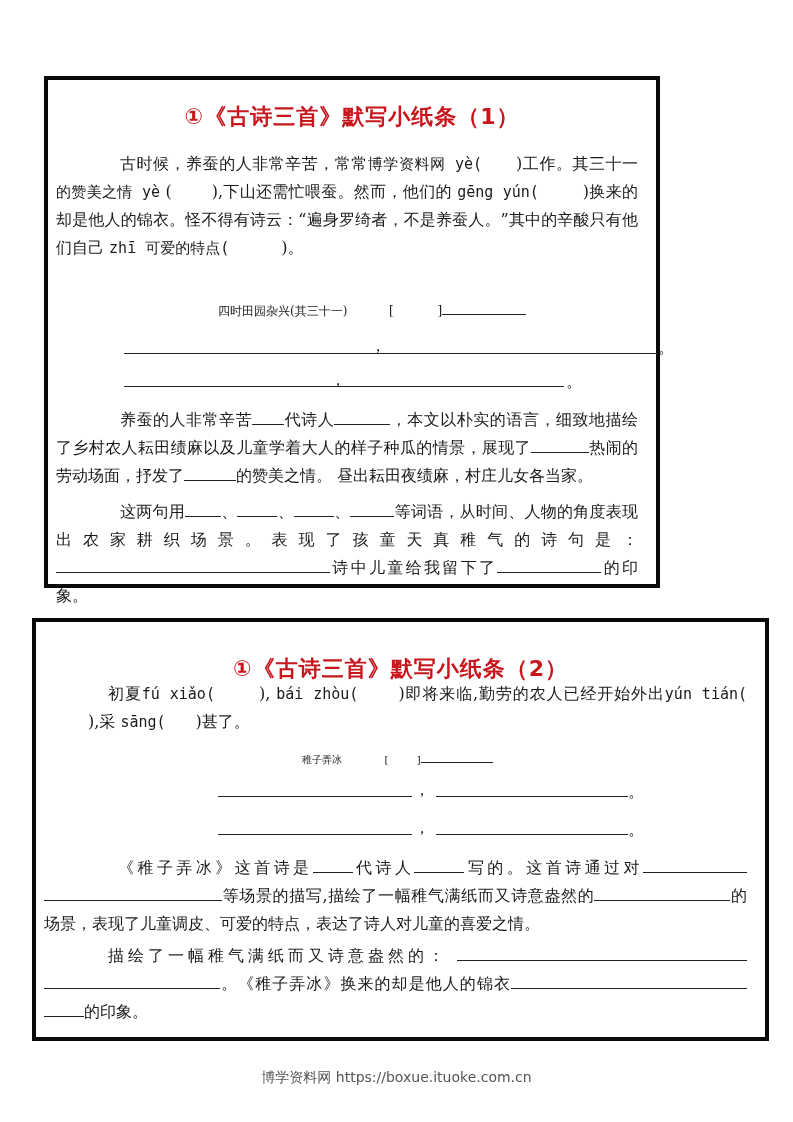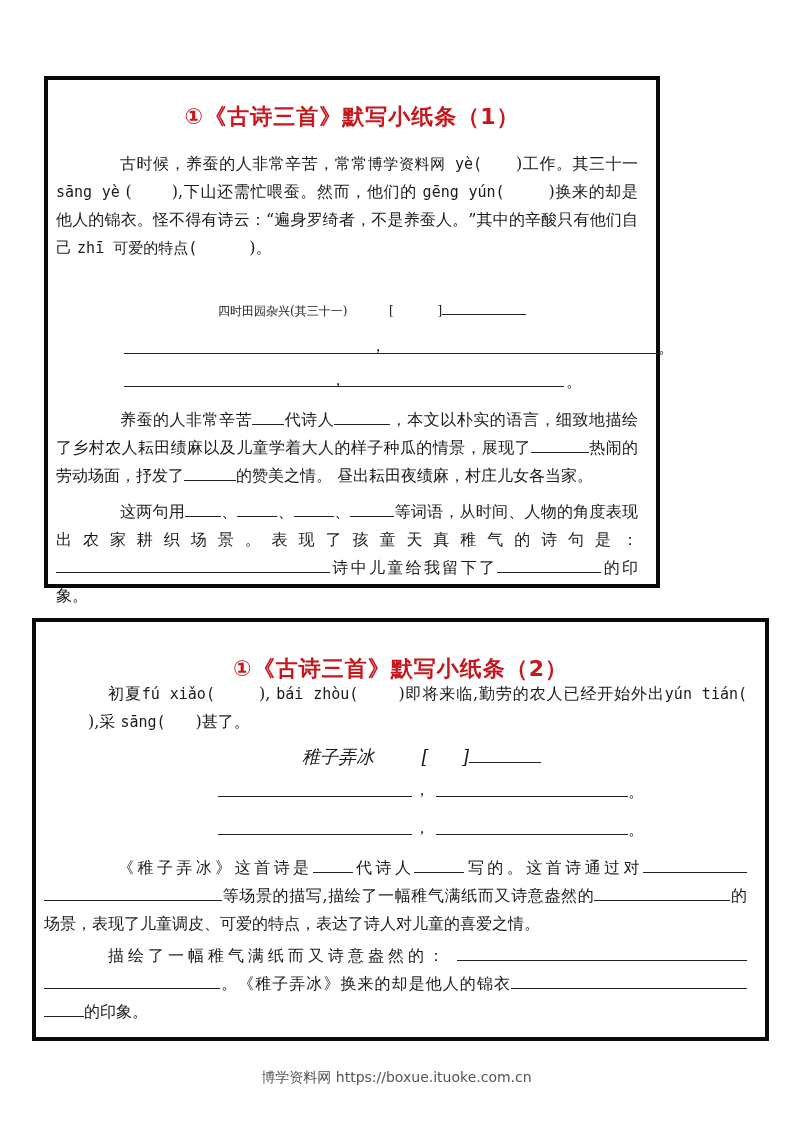--- a/index.html
+++ b/index.html
@@ -32,21 +32,21 @@
       font-family: "DejaVu Sans", "Liberation Sans", sans-serif; font-size: 14px; color: #555;
     }
   </style>
 </head>
 <body>
 
 <div class="card" id="card1">
   <div class="title" style="top:22px;">①《古诗三首》默写小纸条（1）</div>
 
   <div class="p indent" style="top:70px;">
-    <span>古时候，养蚕的人非常辛苦，常常</span><span class="pin">博学资料网 yè(</span><span style="display:inline-block;width:34px;"></span><span>)工作。其三十一</span><span class="pin">sāng yè</span>
+    <span>古时候，养蚕的人非常辛苦，常常</span><span class="pin">博学资料网 yè(</span><span style="display:inline-block;width:34px;"></span><span>)工作。其三十一</span><span class="pin">的赞美之情 yè</span>
     <span>(</span><span style="display:inline-block;width:40px;"></span><span>),下山还需忙喂蚕。然而，他们的 </span><span class="pin">gēng yún(</span><span style="display:inline-block;width:44px;"></span><span>)换来的却是他人的锦衣。怪不得有诗云：“遍身罗绮者，不是养蚕人。”其中的辛酸只有他们自己 </span><span class="pin">zhī 可爱的特点(</span><span style="display:inline-block;width:52px;"></span><span>)。</span>
   </div>
 
   <div class="poem-title" style="left:170px; top:216px;">
     <span>四时田园杂兴(其三十一)</span>
     <span style="display:inline-block;width:34px;"></span>
     <span>[</span>
     <span style="display:inline-block;width:36px;"></span>
     <span>]</span><span class="blank" style="width:84px;"></span>
   </div>
@@ -68,21 +68,21 @@
   </div>
 </div>
 
 <div class="card" id="card2">
   <div class="title" style="top:32px;">①《古诗三首》默写小纸条（2）</div>
 
   <div class="p indent" style="top:58px;">
     <span>初夏</span><span class="pin">fú xiǎo(</span><span style="display:inline-block;width:44px;"></span><span>),</span> <span class="pin">bái zhòu(</span><span style="display:inline-block;width:40px;"></span><span>)即将来临,勤劳的农人已经开始外出</span><span class="pin">yún tián(</span><span style="display:inline-block;width:44px;"></span><span>),采</span> <span class="pin">sāng(</span><span style="display:inline-block;width:30px;"></span><span>)甚了。</span>
   </div>
 
-  <div class="poem-title" style="left:266px; top:122px; font-size:18px;font-style:italic;">
+  <div class="poem-title" style="left:266px; top:122px; font-size:10px;">
     <span>稚子弄冰</span>
     <span style="display:inline-block;width:36px;"></span>
     <span>[</span>
     <span style="display:inline-block;width:22px;"></span>
     <span>]</span><span class="blank" style="width:72px;"></span>
   </div>
 
   <div class="line" style="left:182px; top:174px; width:194px;"></div>
   <div class="punct" style="left:378px; top:158px;">，</div>
   <div class="line" style="left:400px; top:174px; width:192px;"></div>

